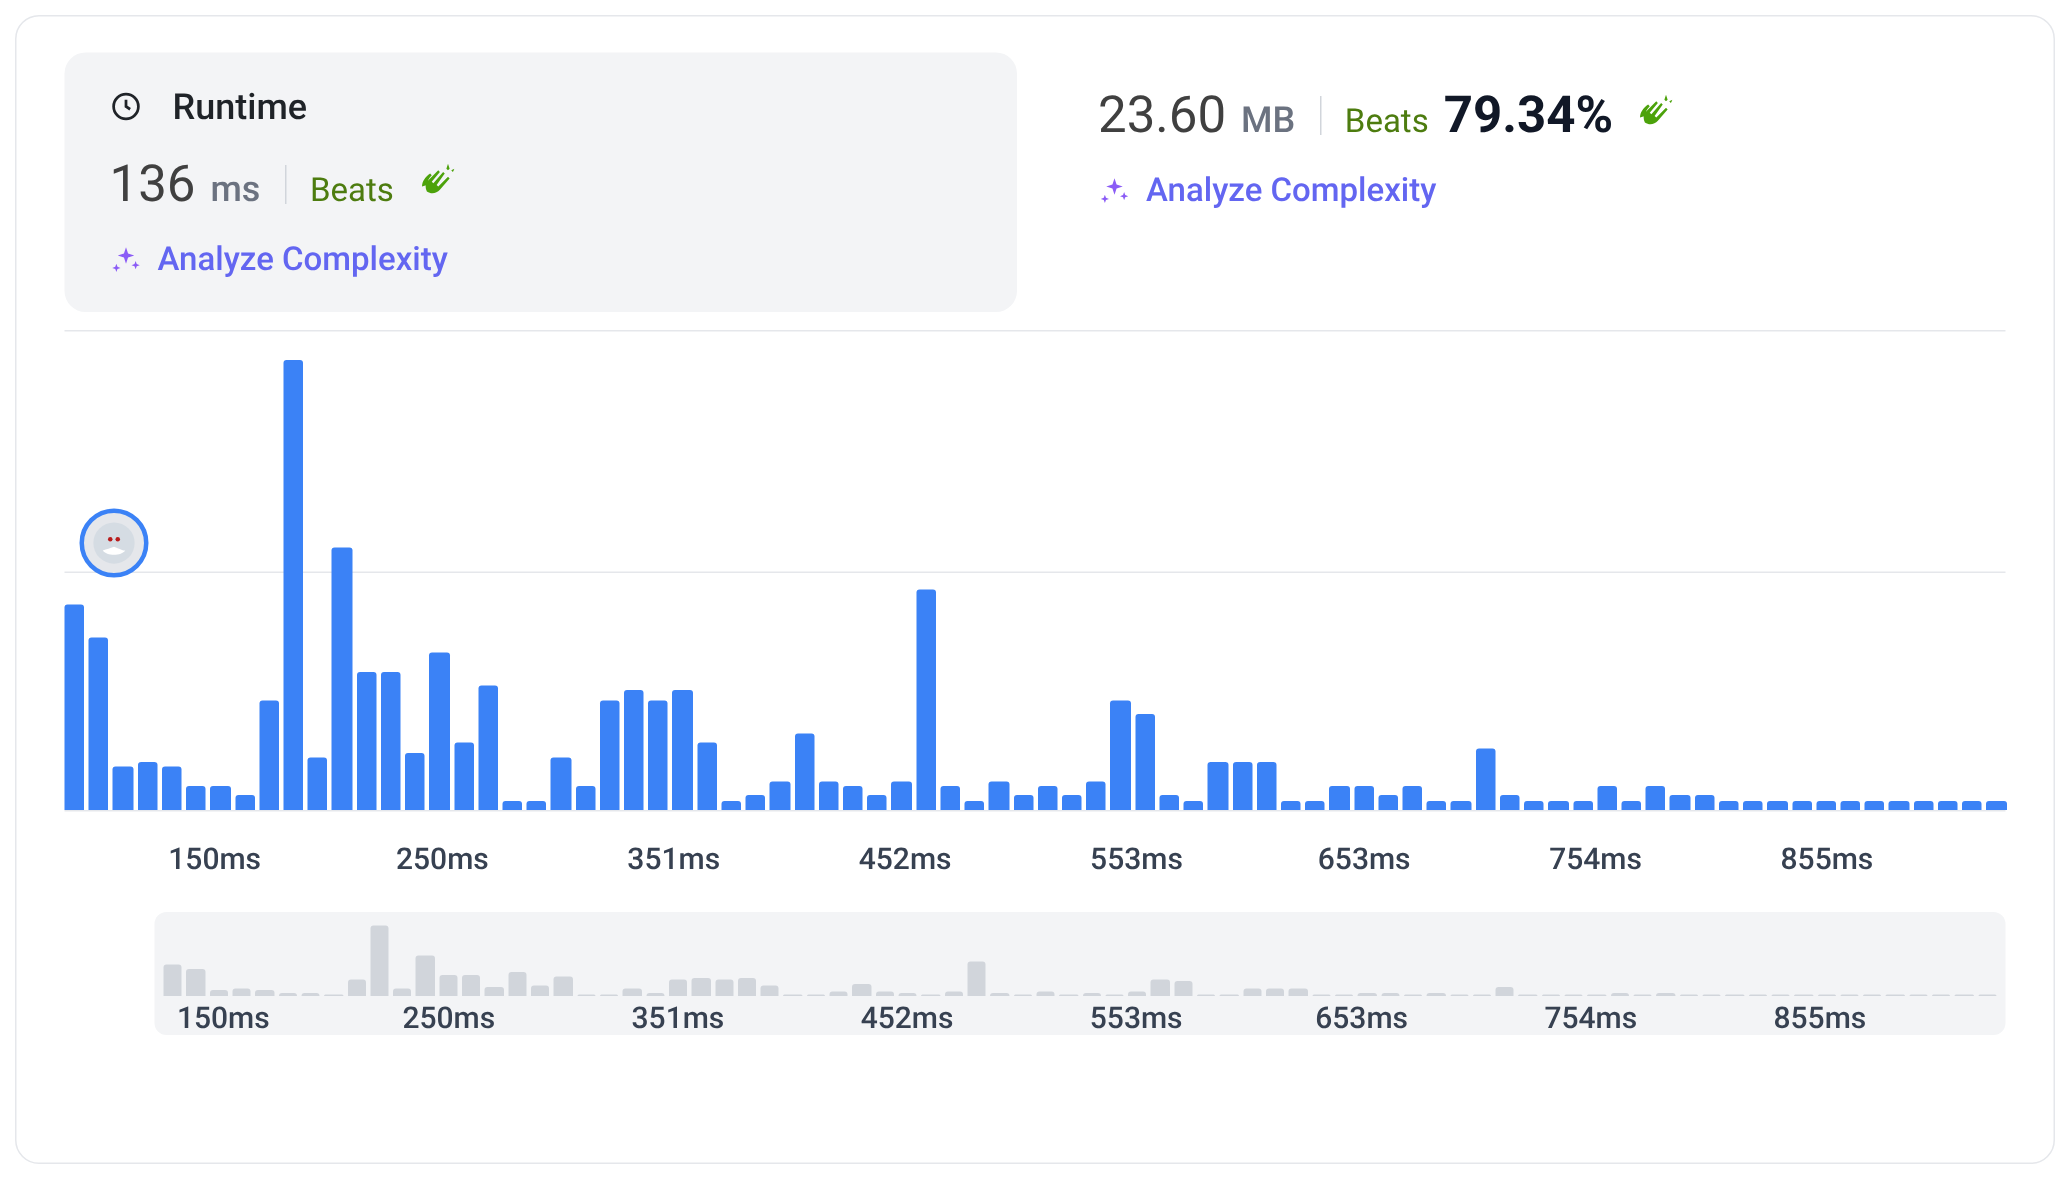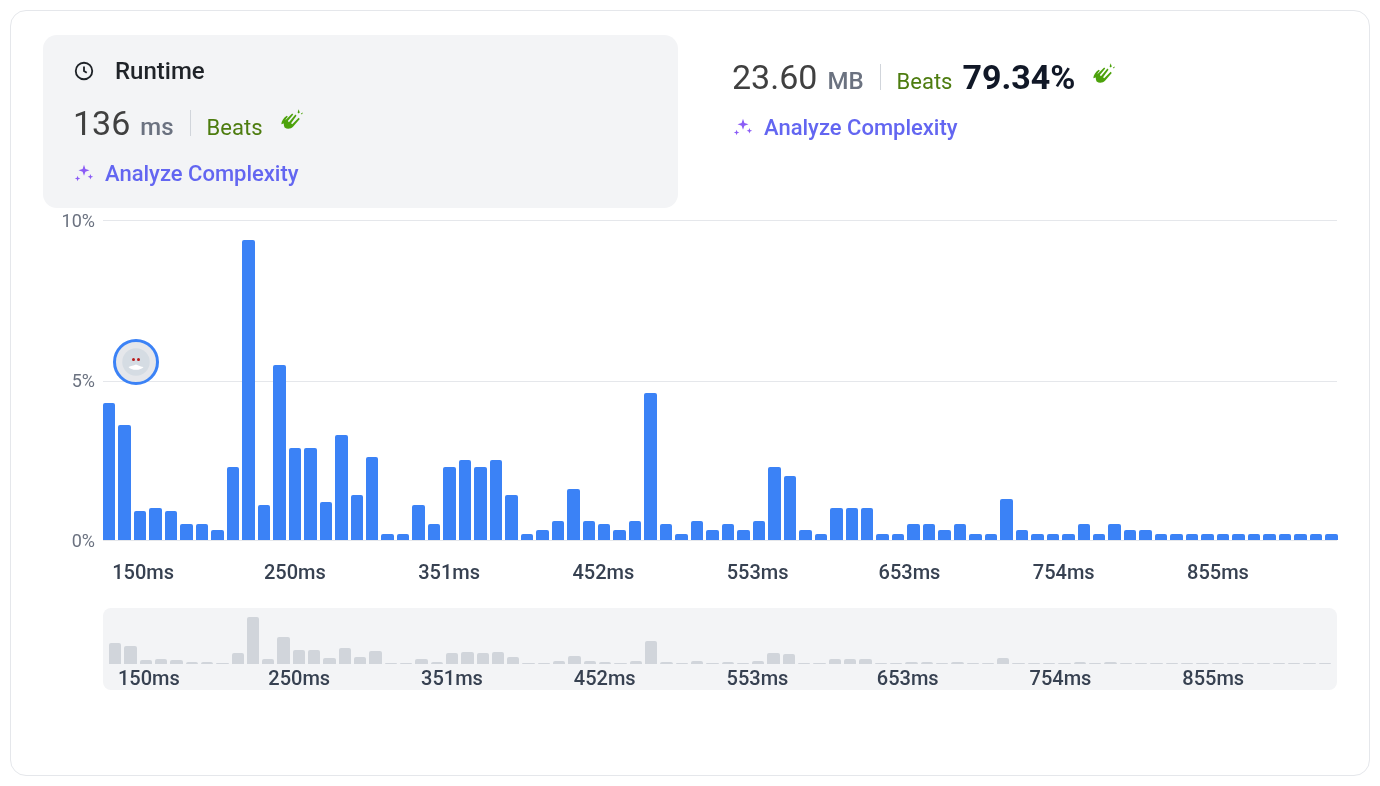--- a/index.html
+++ b/index.html
@@ -263,25 +263,20 @@
             </svg>
         </span>
         <span class="analyze-text">Analyze Complexity</span>
       </div>
     </div>
 
   </div>
 
   <div class="chart-area">
     <div class="chart-main">
-      <div class="yaxis">
-        <div class="ytick" style="top:0%">10%</div>
-        <div class="ytick" style="top:50%">5%</div>
-        <div class="ytick" style="top:100%">0%</div>
-      </div>
       <div class="plot">
         <div class="gridline" style="top:50%"></div>
         <div class="gridline" style="top:100%"></div>
         <div class="bars" id="main-bars">
             <div class="bar" style="height: 43%;"></div>
             <div class="bar" style="height: 36%;"></div>
             <div class="bar" style="height: 9%;"></div>
             <div class="bar" style="height: 10%;"></div>
             <div class="bar" style="height: 9%;"></div>
             <div class="bar" style="height: 5%;"></div>

